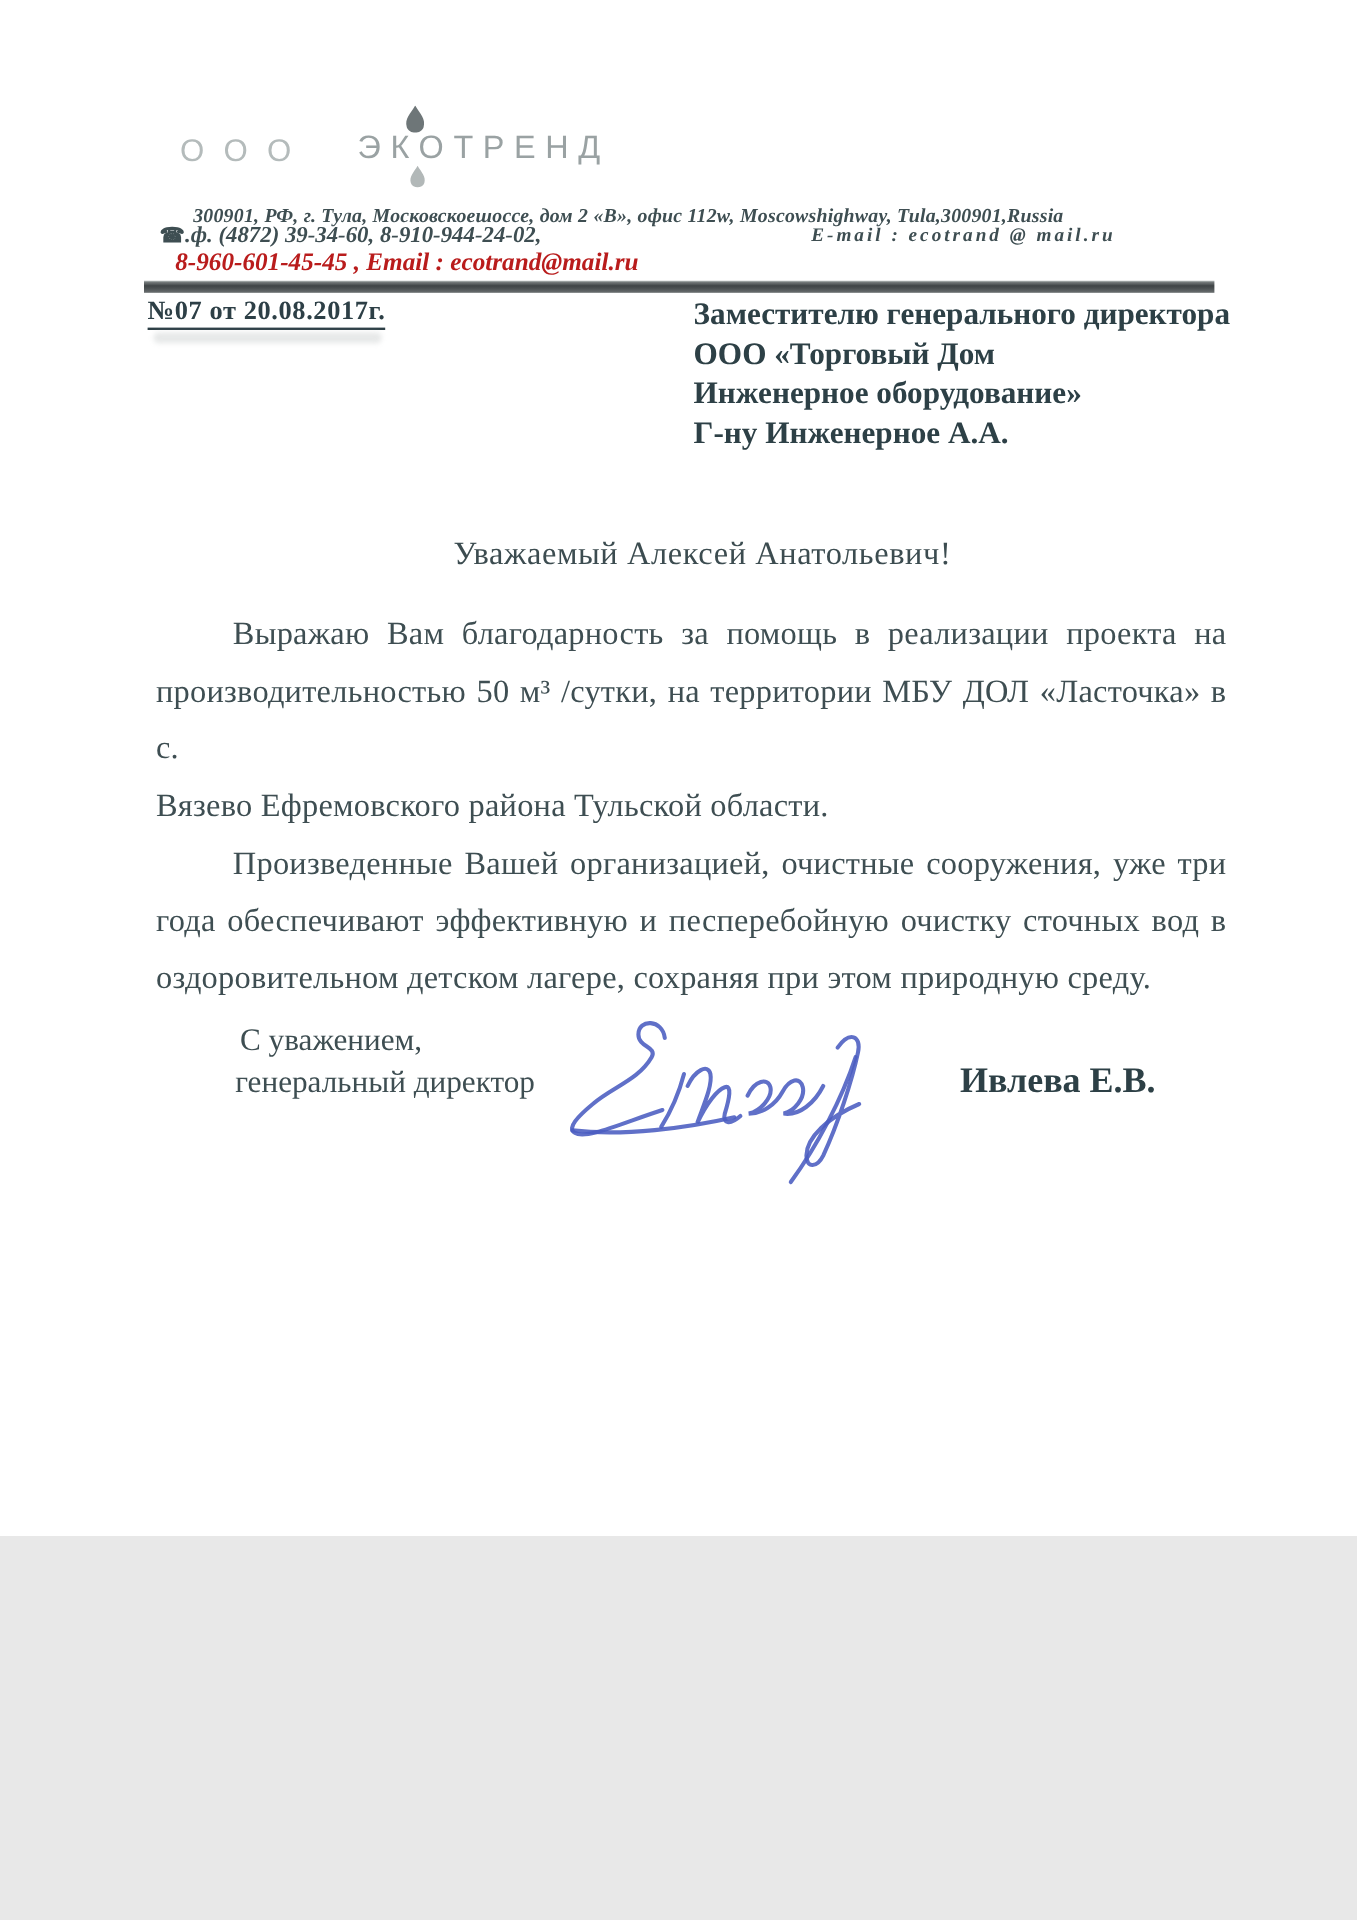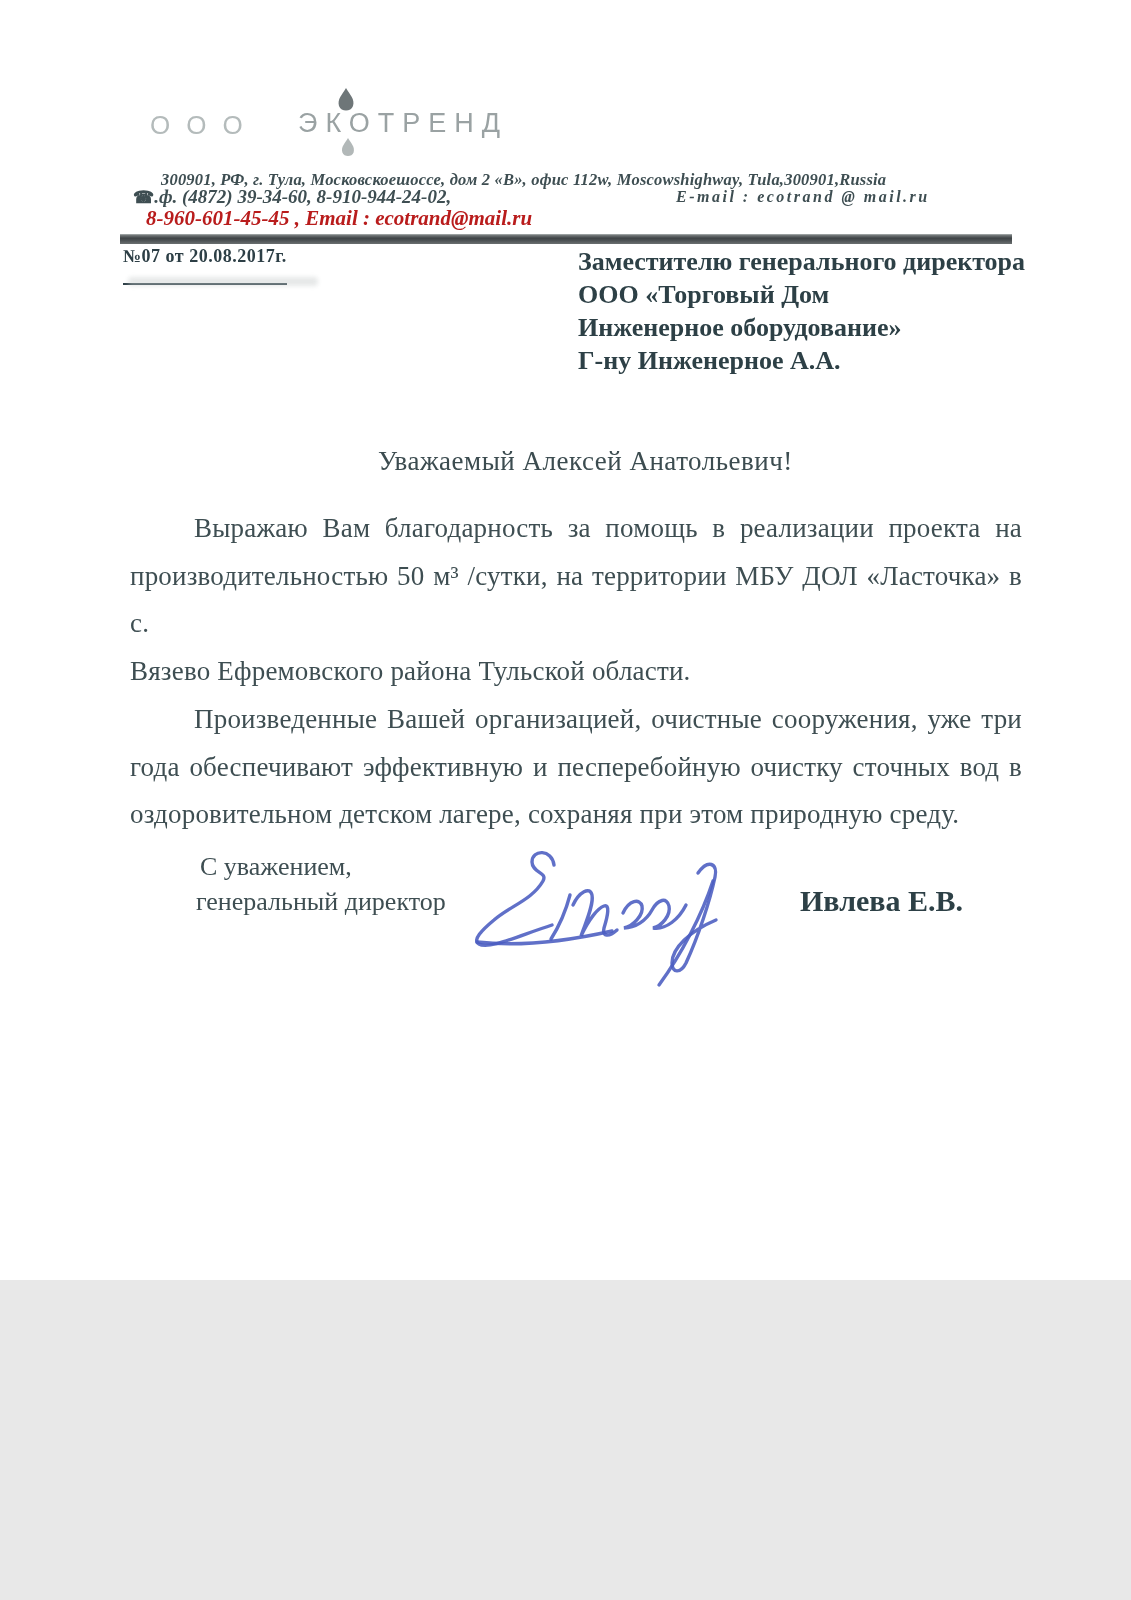--- a/index.html
+++ b/index.html
@@ -47,22 +47,22 @@
     left:146px;top:206px;font-size:21px;font-weight:700;font-style:italic;
     color:#b91c1c;white-space:nowrap;
   }
   .divider{
     left:120px;top:234px;width:892px;height:9px;
     background:linear-gradient(#787d7e 0%,#3f4446 35%,#4c5153 60%,#6a6f70 100%);
     border-top:1px solid #9aa0a0;
   }
 
   .ref-number{
-    left:123px;top:246px;font-size:18px;font-weight:700;color:#2d3f46;
-    border-bottom:2px solid #2d3f46;padding-bottom:16px;letter-spacing:0.5px;
+    left:123px;top:246px;font-size:22px;font-weight:700;color:#2d3f46;
+    border-bottom:2px solid #2d3f46;padding-bottom:1px;letter-spacing:0.5px;
   }
   .smudge{
     left:128px;top:277px;width:190px;height:9px;background:#c9cdcd;
     opacity:.45;filter:blur(2px);border-radius:4px;
   }
 
   .addressee{
     left:578px;top:245px;width:460px;font-size:26px;font-weight:700;
     color:#2d4046;line-height:33px;
   }

